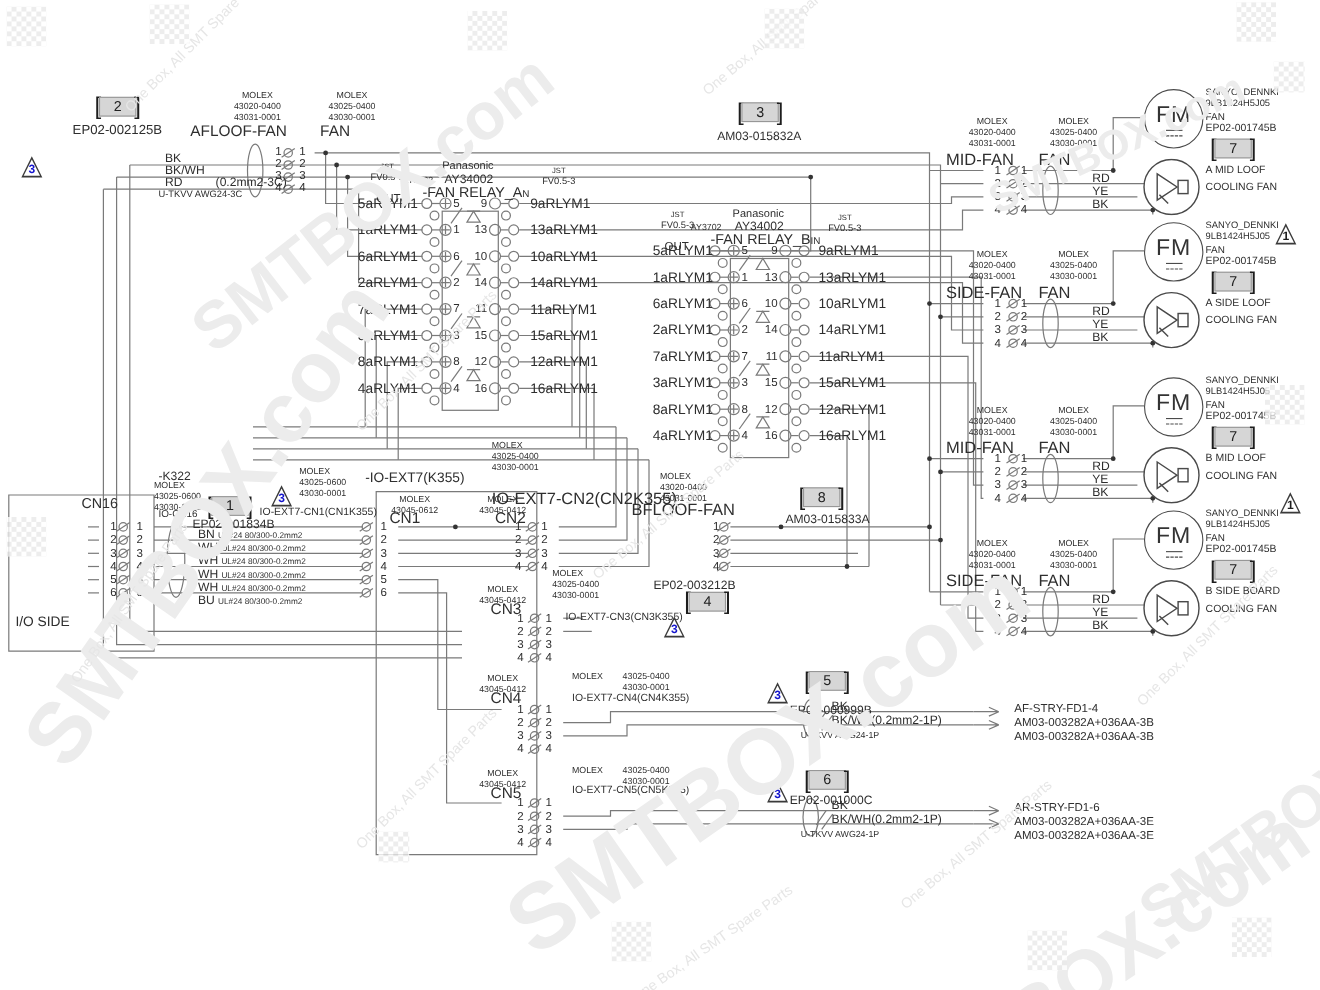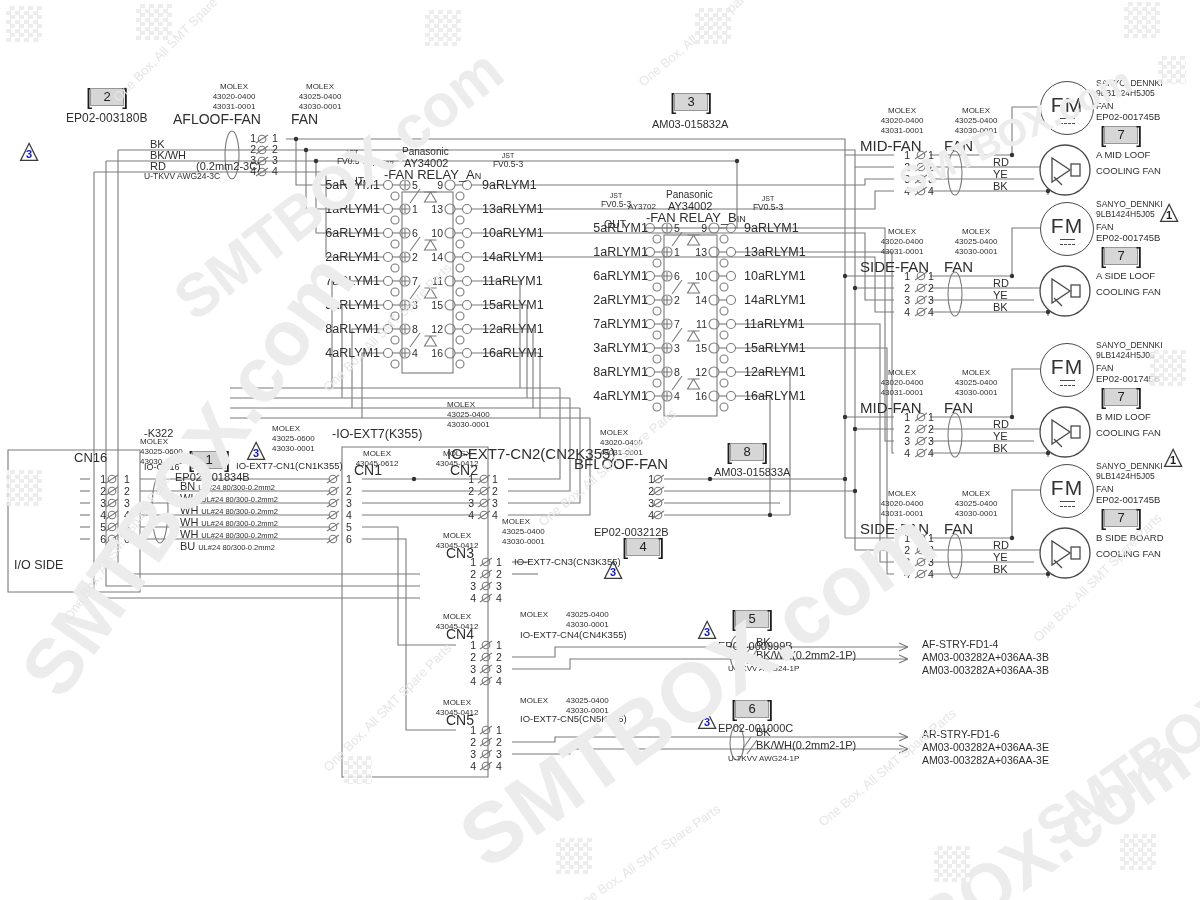--- a/index.html
+++ b/index.html
@@ -473,21 +473,21 @@
 <div class="qr" style="left:556px;top:838px"></div>
 <div class="qr" style="left:934px;top:846px"></div>
 <div class="qr" style="left:1120px;top:834px"></div>
 <div class="qr" style="left:344px;top:756px;width:28px;height:28px"></div>
 
 <div class="refbox" style="left:86px;top:86px">
   <span class="rb-brk">[</span>
       <span class="rb-n">2</span>
       <span class="rb-brk">]</span>
 </div>
-<div class="ab s12" style="left:66px;top:112px">EP02-003180B</div>
+<div class="ab s12" style="left:66px;top:112px">EP02-002125B</div>
 <div class="ab s14" style="left:173px;top:111px">AFLOOF-FAN</div>
 <div class="ab mlx" style="left:198px;top:82px;width:72px">
   <div>MOLEX</div>
   <div>43020-0400</div>
   <div>43031-0001</div>
 </div>
 <div class="ab mlx" style="left:284px;top:82px;width:72px">
   <div>MOLEX</div>
   <div>43025-0400</div>
   <div>43030-0001</div>

